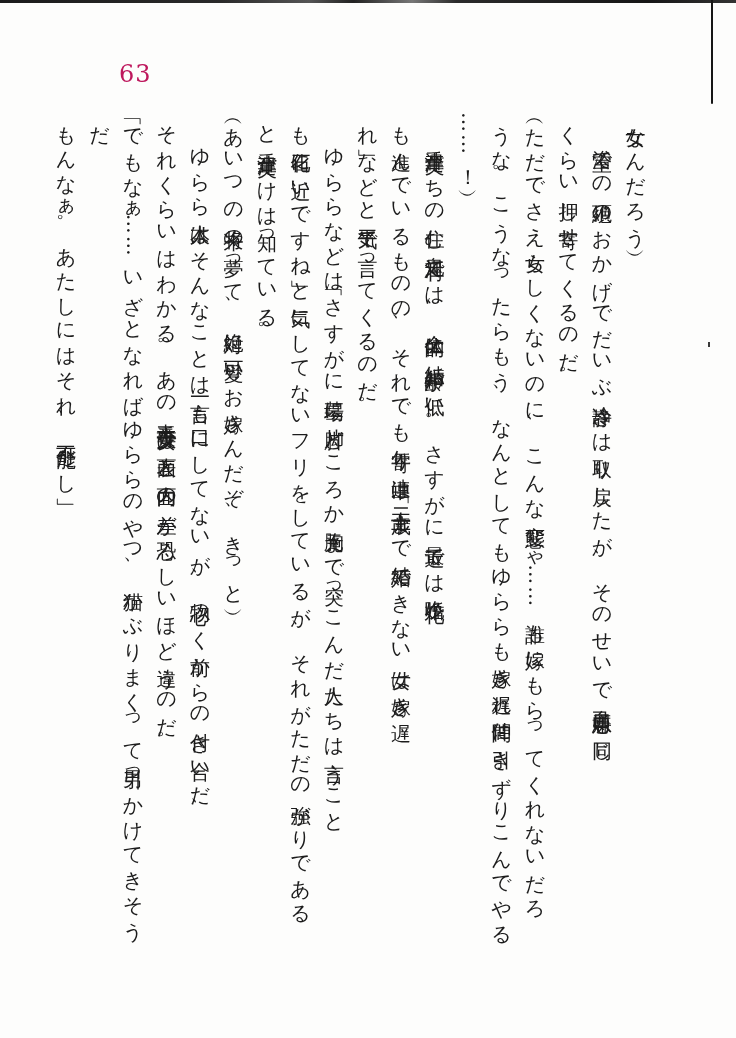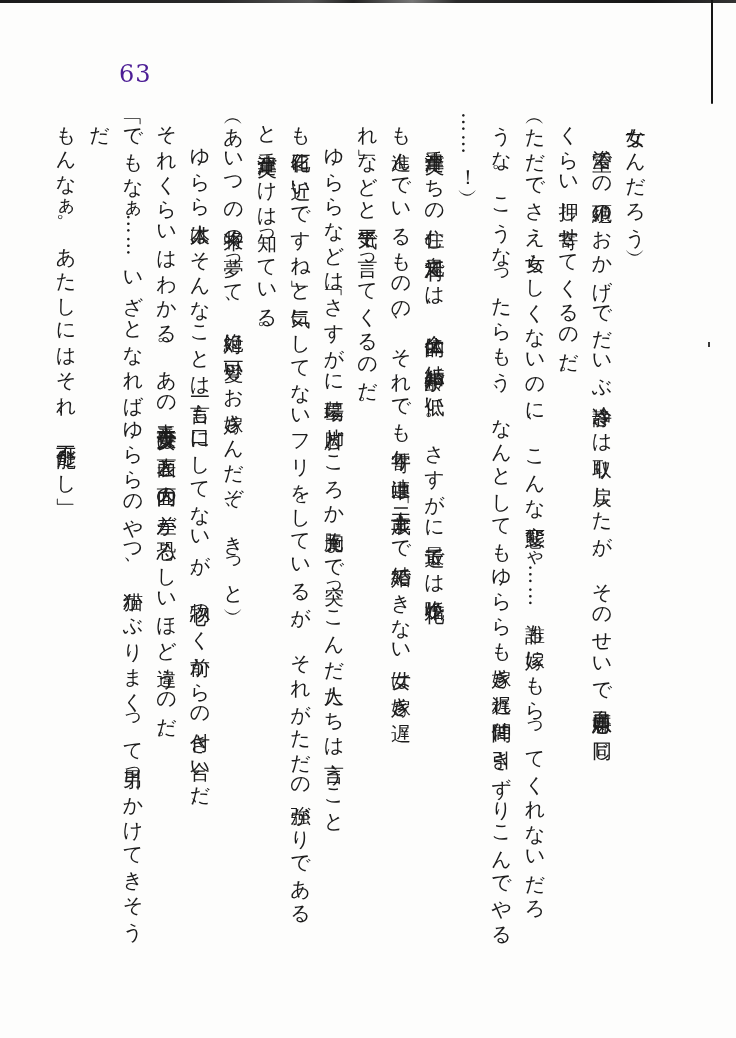--- a/index.html
+++ b/index.html
@@ -46,21 +46,21 @@
     width: 2px;
     height: 5px;
     background: #3a3a3a;
   }
   
   .page-number {
     position: absolute;
     left: 119px;
     top: 60px;
     font-size: 24px;
-    color: #4c1d95;
+    color: #be185d;
     letter-spacing: 1px;
   }
   
   .text-block {
     position: absolute;
     top: 112px;
     right: 84px;
     height: 845px;
     writing-mode: vertical-rl;
     text-orientation: mixed;

